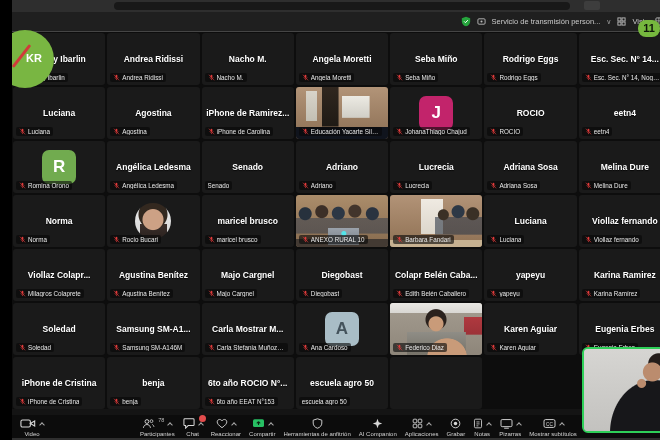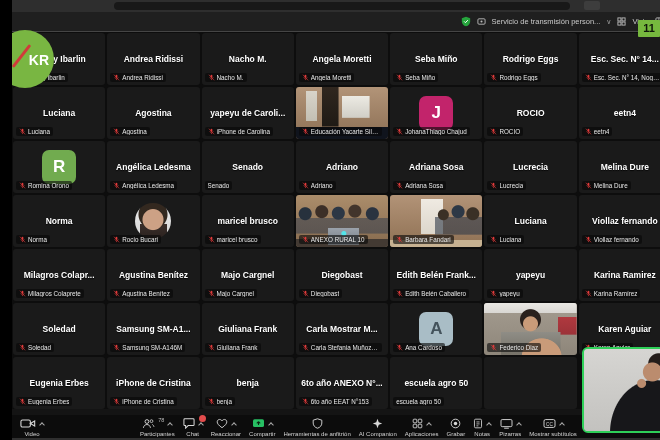--- a/index.html
+++ b/index.html
@@ -77,24 +77,24 @@
       linear-gradient(#a49c90,#8e867a);}
   .scene-interpreter{background:
       radial-gradient(circle at 64% 42%, #bb8c6e 0 4px, rgba(0,0,0,0) 5px),
       radial-gradient(circle at 76% 28%, #bb8c6e 0 9px, rgba(0,0,0,0) 10px),
       radial-gradient(circle at 83% 18%, #241d1a 0 10px, rgba(0,0,0,0) 11px),
       radial-gradient(ellipse at 78% 102%, #17171a 0 44%, rgba(0,0,0,0) 45%),
       linear-gradient(#d6d5d2,#c3c2bf);}
 
   
   .page-badge{position:absolute;top:20px;right:12px;height:17px;line-height:17px;padding:0 5px;
-              background:#76b83e;color:#10180a;font-size:11px;font-weight:bold;border-radius:1px;z-index:4;}
+              background:#76b83e;color:#10180a;font-size:11px;font-weight:bold;border-radius:8px;z-index:4;}
   .corner-avatar{position:absolute;top:30px;left:-16px;width:58px;height:58px;border-radius:50%;
                  background:#79b642;z-index:3;}
-  .corner-avatar span{position:absolute;right:5px;top:22px;color:#fff;font-size:14px;font-weight:bold;}
+  .corner-avatar span{position:absolute;right:12px;top:22px;color:#fff;font-size:11px;font-weight:bold;}
   .corner-avatar i{position:absolute;left:24px;top:12px;width:3px;height:28px;background:#d03a3a;
                    transform:rotate(38deg);border-radius:2px;}
   .speaker{position:absolute;top:347px;right:-4px;width:94px;height:86px;border:2px solid #2ed058;
            border-radius:6px;overflow:hidden;z-index:6;background:#c9c9c7;}
 
   
   .toolbar{position:absolute;left:0;top:415px;width:660px;height:25px;background:#0c0c0c;
            display:flex;align-items:flex-start;padding:2px 0 0 8px;}
   .tspacer{width:96px;flex:none;}
   .titems{display:flex;gap:8px;align-items:flex-start;}
@@ -245,21 +245,21 @@
             <svg class="mic" width="7" height="7" viewBox="0 0 12 12">
               <path d="M6 1.3c-.8 0-1.5.6-1.5 1.4v2.5c0 .8.7 1.4 1.5 1.4s1.5-.6 1.5-1.4V2.7c0-.8-.7-1.4-1.5-1.4z" fill="#e23b3b"></path>
               <path d="M3.2 5.4c0 1.6 1.2 2.8 2.8 2.8s2.8-1.2 2.8-2.8" fill="none" stroke="#e23b3b" stroke-width="1"></path>
               <path d="M6 8.2v2.2" stroke="#e23b3b" stroke-width="1"></path>
               <path d="M1.6 1.2l8.8 9.6" stroke="#e23b3b" stroke-width="1.1"></path>
             </svg>
             <span>Agostina</span>
           </div>
         </div>
         <div class="tile">
-          <div class="pname">yapeyu de Caroli...</div>
+          <div class="pname">iPhone de Ramirez...</div>
           <div class="plabel">
             <svg class="mic" width="7" height="7" viewBox="0 0 12 12">
               <path d="M6 1.3c-.8 0-1.5.6-1.5 1.4v2.5c0 .8.7 1.4 1.5 1.4s1.5-.6 1.5-1.4V2.7c0-.8-.7-1.4-1.5-1.4z" fill="#e23b3b"></path>
               <path d="M3.2 5.4c0 1.6 1.2 2.8 2.8 2.8s2.8-1.2 2.8-2.8" fill="none" stroke="#e23b3b" stroke-width="1"></path>
               <path d="M6 8.2v2.2" stroke="#e23b3b" stroke-width="1"></path>
               <path d="M1.6 1.2l8.8 9.6" stroke="#e23b3b" stroke-width="1.1"></path>
             </svg>
             <span>iPhone de Carolina</span>
           </div>
         </div>
@@ -347,44 +347,44 @@
             <svg class="mic" width="7" height="7" viewBox="0 0 12 12">
               <path d="M6 1.3c-.8 0-1.5.6-1.5 1.4v2.5c0 .8.7 1.4 1.5 1.4s1.5-.6 1.5-1.4V2.7c0-.8-.7-1.4-1.5-1.4z" fill="#e23b3b"></path>
               <path d="M3.2 5.4c0 1.6 1.2 2.8 2.8 2.8s2.8-1.2 2.8-2.8" fill="none" stroke="#e23b3b" stroke-width="1"></path>
               <path d="M6 8.2v2.2" stroke="#e23b3b" stroke-width="1"></path>
               <path d="M1.6 1.2l8.8 9.6" stroke="#e23b3b" stroke-width="1.1"></path>
             </svg>
             <span>Adriano</span>
           </div>
         </div>
         <div class="tile">
+          <div class="pname">Lucrecia</div>
+          <div class="plabel">
+            <svg class="mic" width="7" height="7" viewBox="0 0 12 12">
+              <path d="M6 1.3c-.8 0-1.5.6-1.5 1.4v2.5c0 .8.7 1.4 1.5 1.4s1.5-.6 1.5-1.4V2.7c0-.8-.7-1.4-1.5-1.4z" fill="#e23b3b"></path>
+              <path d="M3.2 5.4c0 1.6 1.2 2.8 2.8 2.8s2.8-1.2 2.8-2.8" fill="none" stroke="#e23b3b" stroke-width="1"></path>
+              <path d="M6 8.2v2.2" stroke="#e23b3b" stroke-width="1"></path>
+              <path d="M1.6 1.2l8.8 9.6" stroke="#e23b3b" stroke-width="1.1"></path>
+            </svg>
+            <span>Lucrecia</span>
+          </div>
+        </div>
+        <div class="tile">
           <div class="pname">Adriana Sosa</div>
           <div class="plabel">
             <svg class="mic" width="7" height="7" viewBox="0 0 12 12">
               <path d="M6 1.3c-.8 0-1.5.6-1.5 1.4v2.5c0 .8.7 1.4 1.5 1.4s1.5-.6 1.5-1.4V2.7c0-.8-.7-1.4-1.5-1.4z" fill="#e23b3b"></path>
               <path d="M3.2 5.4c0 1.6 1.2 2.8 2.8 2.8s2.8-1.2 2.8-2.8" fill="none" stroke="#e23b3b" stroke-width="1"></path>
               <path d="M6 8.2v2.2" stroke="#e23b3b" stroke-width="1"></path>
               <path d="M1.6 1.2l8.8 9.6" stroke="#e23b3b" stroke-width="1.1"></path>
             </svg>
             <span>Adriana Sosa</span>
           </div>
         </div>
         <div class="tile">
-          <div class="pname">Lucrecia</div>
-          <div class="plabel">
-            <svg class="mic" width="7" height="7" viewBox="0 0 12 12">
-              <path d="M6 1.3c-.8 0-1.5.6-1.5 1.4v2.5c0 .8.7 1.4 1.5 1.4s1.5-.6 1.5-1.4V2.7c0-.8-.7-1.4-1.5-1.4z" fill="#e23b3b"></path>
-              <path d="M3.2 5.4c0 1.6 1.2 2.8 2.8 2.8s2.8-1.2 2.8-2.8" fill="none" stroke="#e23b3b" stroke-width="1"></path>
-              <path d="M6 8.2v2.2" stroke="#e23b3b" stroke-width="1"></path>
-              <path d="M1.6 1.2l8.8 9.6" stroke="#e23b3b" stroke-width="1.1"></path>
-            </svg>
-            <span>Lucrecia</span>
-          </div>
-        </div>
-        <div class="tile">
           <div class="pname">Melina Dure</div>
           <div class="plabel">
             <svg class="mic" width="7" height="7" viewBox="0 0 12 12">
               <path d="M6 1.3c-.8 0-1.5.6-1.5 1.4v2.5c0 .8.7 1.4 1.5 1.4s1.5-.6 1.5-1.4V2.7c0-.8-.7-1.4-1.5-1.4z" fill="#e23b3b"></path>
               <path d="M3.2 5.4c0 1.6 1.2 2.8 2.8 2.8s2.8-1.2 2.8-2.8" fill="none" stroke="#e23b3b" stroke-width="1"></path>
               <path d="M6 8.2v2.2" stroke="#e23b3b" stroke-width="1"></path>
               <path d="M1.6 1.2l8.8 9.6" stroke="#e23b3b" stroke-width="1.1"></path>
             </svg>
             <span>Melina Dure</span>
           </div>
@@ -467,21 +467,21 @@
             <svg class="mic" width="7" height="7" viewBox="0 0 12 12">
               <path d="M6 1.3c-.8 0-1.5.6-1.5 1.4v2.5c0 .8.7 1.4 1.5 1.4s1.5-.6 1.5-1.4V2.7c0-.8-.7-1.4-1.5-1.4z" fill="#e23b3b"></path>
               <path d="M3.2 5.4c0 1.6 1.2 2.8 2.8 2.8s2.8-1.2 2.8-2.8" fill="none" stroke="#e23b3b" stroke-width="1"></path>
               <path d="M6 8.2v2.2" stroke="#e23b3b" stroke-width="1"></path>
               <path d="M1.6 1.2l8.8 9.6" stroke="#e23b3b" stroke-width="1.1"></path>
             </svg>
             <span>Viollaz fernando</span>
           </div>
         </div>
         <div class="tile">
-          <div class="pname">Milagros Colapr...</div>
+          <div class="pname">Viollaz Colapr...</div>
           <div class="plabel">
             <svg class="mic" width="7" height="7" viewBox="0 0 12 12">
               <path d="M6 1.3c-.8 0-1.5.6-1.5 1.4v2.5c0 .8.7 1.4 1.5 1.4s1.5-.6 1.5-1.4V2.7c0-.8-.7-1.4-1.5-1.4z" fill="#e23b3b"></path>
               <path d="M3.2 5.4c0 1.6 1.2 2.8 2.8 2.8s2.8-1.2 2.8-2.8" fill="none" stroke="#e23b3b" stroke-width="1"></path>
               <path d="M6 8.2v2.2" stroke="#e23b3b" stroke-width="1"></path>
               <path d="M1.6 1.2l8.8 9.6" stroke="#e23b3b" stroke-width="1.1"></path>
             </svg>
             <span>Milagros Colaprete</span>
           </div>
         </div>
@@ -515,21 +515,21 @@
             <svg class="mic" width="7" height="7" viewBox="0 0 12 12">
               <path d="M6 1.3c-.8 0-1.5.6-1.5 1.4v2.5c0 .8.7 1.4 1.5 1.4s1.5-.6 1.5-1.4V2.7c0-.8-.7-1.4-1.5-1.4z" fill="#e23b3b"></path>
               <path d="M3.2 5.4c0 1.6 1.2 2.8 2.8 2.8s2.8-1.2 2.8-2.8" fill="none" stroke="#e23b3b" stroke-width="1"></path>
               <path d="M6 8.2v2.2" stroke="#e23b3b" stroke-width="1"></path>
               <path d="M1.6 1.2l8.8 9.6" stroke="#e23b3b" stroke-width="1.1"></path>
             </svg>
             <span>Diegobast</span>
           </div>
         </div>
         <div class="tile">
-          <div class="pname">Edith Belén Frank...</div>
+          <div class="pname">Colapr Belén Caba...</div>
           <div class="plabel">
             <svg class="mic" width="7" height="7" viewBox="0 0 12 12">
               <path d="M6 1.3c-.8 0-1.5.6-1.5 1.4v2.5c0 .8.7 1.4 1.5 1.4s1.5-.6 1.5-1.4V2.7c0-.8-.7-1.4-1.5-1.4z" fill="#e23b3b"></path>
               <path d="M3.2 5.4c0 1.6 1.2 2.8 2.8 2.8s2.8-1.2 2.8-2.8" fill="none" stroke="#e23b3b" stroke-width="1"></path>
               <path d="M6 8.2v2.2" stroke="#e23b3b" stroke-width="1"></path>
               <path d="M1.6 1.2l8.8 9.6" stroke="#e23b3b" stroke-width="1.1"></path>
             </svg>
             <span>Edith Belén Caballero</span>
           </div>
         </div>
@@ -575,32 +575,20 @@
             <svg class="mic" width="7" height="7" viewBox="0 0 12 12">
               <path d="M6 1.3c-.8 0-1.5.6-1.5 1.4v2.5c0 .8.7 1.4 1.5 1.4s1.5-.6 1.5-1.4V2.7c0-.8-.7-1.4-1.5-1.4z" fill="#e23b3b"></path>
               <path d="M3.2 5.4c0 1.6 1.2 2.8 2.8 2.8s2.8-1.2 2.8-2.8" fill="none" stroke="#e23b3b" stroke-width="1"></path>
               <path d="M6 8.2v2.2" stroke="#e23b3b" stroke-width="1"></path>
               <path d="M1.6 1.2l8.8 9.6" stroke="#e23b3b" stroke-width="1.1"></path>
             </svg>
             <span>Samsung SM-A146M</span>
           </div>
         </div>
         <div class="tile">
-          <div class="pname">Giuliana Frank</div>
-          <div class="plabel">
-            <svg class="mic" width="7" height="7" viewBox="0 0 12 12">
-              <path d="M6 1.3c-.8 0-1.5.6-1.5 1.4v2.5c0 .8.7 1.4 1.5 1.4s1.5-.6 1.5-1.4V2.7c0-.8-.7-1.4-1.5-1.4z" fill="#e23b3b"></path>
-              <path d="M3.2 5.4c0 1.6 1.2 2.8 2.8 2.8s2.8-1.2 2.8-2.8" fill="none" stroke="#e23b3b" stroke-width="1"></path>
-              <path d="M6 8.2v2.2" stroke="#e23b3b" stroke-width="1"></path>
-              <path d="M1.6 1.2l8.8 9.6" stroke="#e23b3b" stroke-width="1.1"></path>
-            </svg>
-            <span>Giuliana Frank</span>
-          </div>
-        </div>
-        <div class="tile">
           <div class="pname">Carla Mostrar M...</div>
           <div class="plabel">
             <svg class="mic" width="7" height="7" viewBox="0 0 12 12">
               <path d="M6 1.3c-.8 0-1.5.6-1.5 1.4v2.5c0 .8.7 1.4 1.5 1.4s1.5-.6 1.5-1.4V2.7c0-.8-.7-1.4-1.5-1.4z" fill="#e23b3b"></path>
               <path d="M3.2 5.4c0 1.6 1.2 2.8 2.8 2.8s2.8-1.2 2.8-2.8" fill="none" stroke="#e23b3b" stroke-width="1"></path>
               <path d="M6 8.2v2.2" stroke="#e23b3b" stroke-width="1"></path>
               <path d="M1.6 1.2l8.8 9.6" stroke="#e23b3b" stroke-width="1.1"></path>
             </svg>
             <span>Carla Stefania Muñoz Muñoz</span>
           </div>
@@ -671,21 +659,21 @@
             <svg class="mic" width="7" height="7" viewBox="0 0 12 12">
               <path d="M6 1.3c-.8 0-1.5.6-1.5 1.4v2.5c0 .8.7 1.4 1.5 1.4s1.5-.6 1.5-1.4V2.7c0-.8-.7-1.4-1.5-1.4z" fill="#e23b3b"></path>
               <path d="M3.2 5.4c0 1.6 1.2 2.8 2.8 2.8s2.8-1.2 2.8-2.8" fill="none" stroke="#e23b3b" stroke-width="1"></path>
               <path d="M6 8.2v2.2" stroke="#e23b3b" stroke-width="1"></path>
               <path d="M1.6 1.2l8.8 9.6" stroke="#e23b3b" stroke-width="1.1"></path>
             </svg>
             <span>benja</span>
           </div>
         </div>
         <div class="tile">
-          <div class="pname">6to año ANEXO N°...</div>
+          <div class="pname">6to año ROCIO N°...</div>
           <div class="plabel">
             <svg class="mic" width="7" height="7" viewBox="0 0 12 12">
               <path d="M6 1.3c-.8 0-1.5.6-1.5 1.4v2.5c0 .8.7 1.4 1.5 1.4s1.5-.6 1.5-1.4V2.7c0-.8-.7-1.4-1.5-1.4z" fill="#e23b3b"></path>
               <path d="M3.2 5.4c0 1.6 1.2 2.8 2.8 2.8s2.8-1.2 2.8-2.8" fill="none" stroke="#e23b3b" stroke-width="1"></path>
               <path d="M6 8.2v2.2" stroke="#e23b3b" stroke-width="1"></path>
               <path d="M1.6 1.2l8.8 9.6" stroke="#e23b3b" stroke-width="1.1"></path>
             </svg>
             <span>6to año EEAT N°153</span>
           </div>
         </div>

